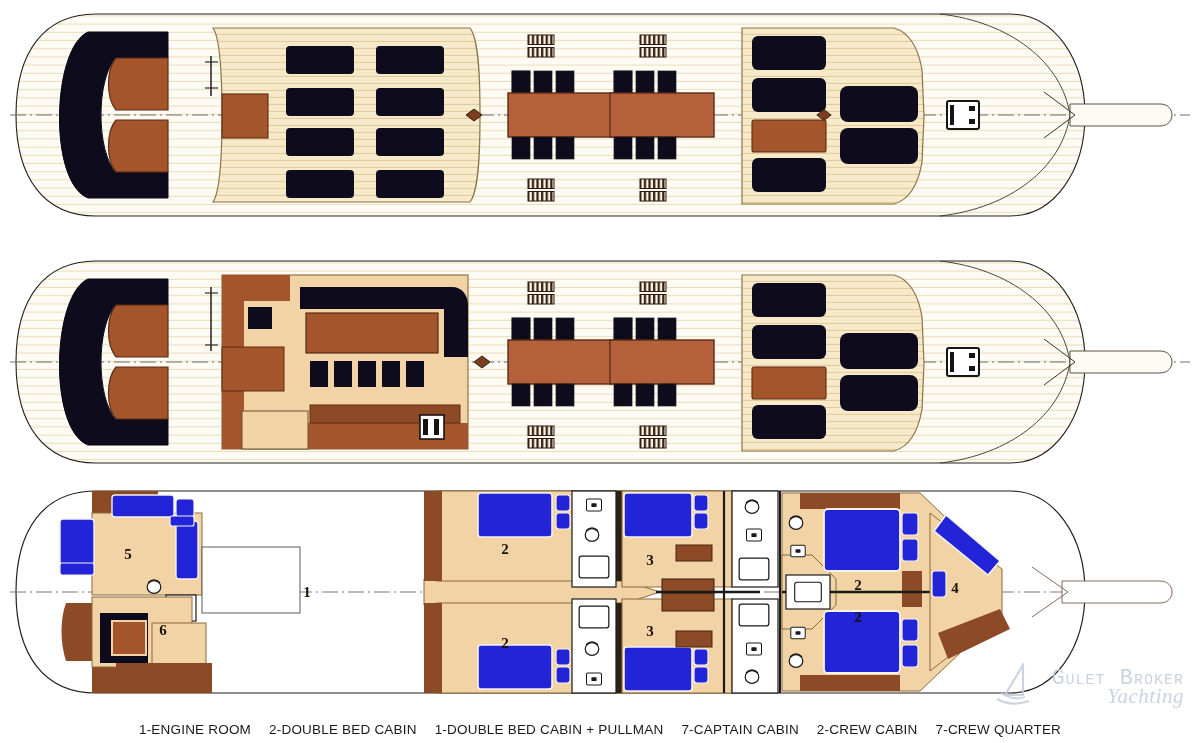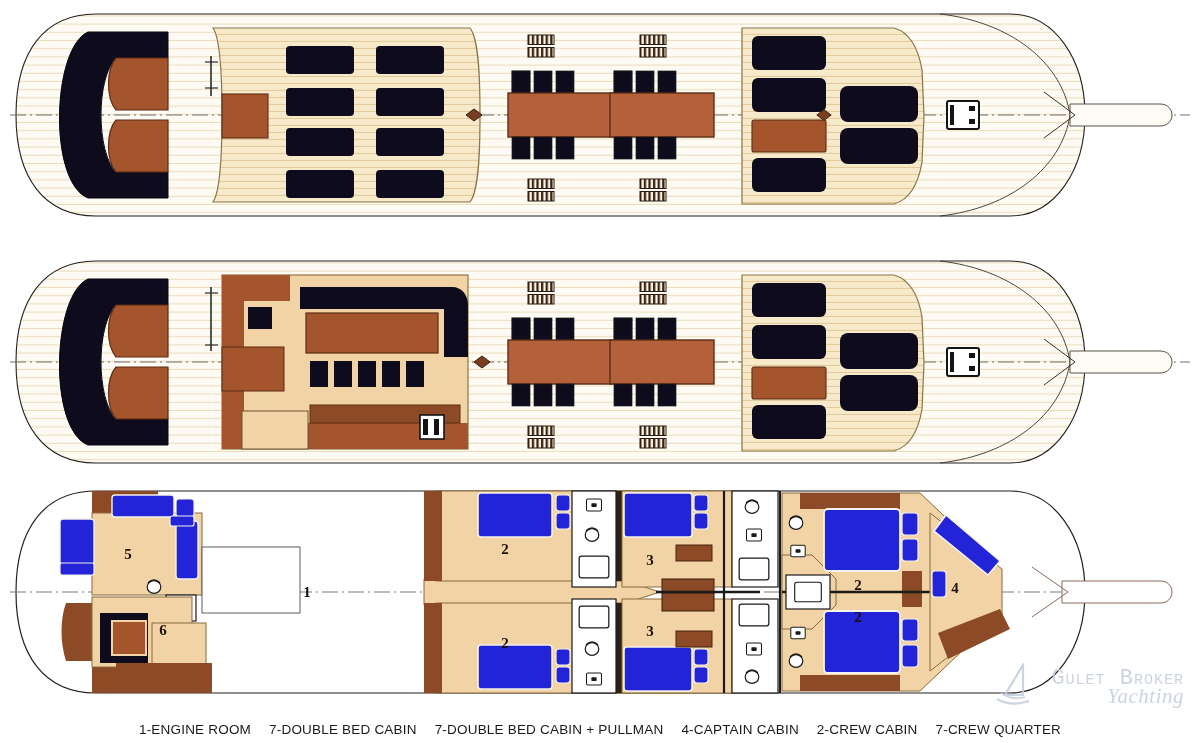--- a/index.html
+++ b/index.html
@@ -413,20 +413,20 @@
       <path d="M6,30 Q18,38 30,34" fill="none" stroke="#c3ccdc" stroke-width="1.6"></path>
     </svg>
     <div>
       <div class="wm-text">Gulet Broker</div>
       <div class="wm-sub">Yachting</div>
     </div>
   </div>
 
   <div class="legend">
     <span>1-ENGINE ROOM</span>
-    <span>7-DOUBLE BED CABIN</span>
-    <span>7-DOUBLE BED CABIN + PULLMAN</span>
-    <span>4-CAPTAIN CABIN</span>
+    <span>2-DOUBLE BED CABIN</span>
+    <span>1-DOUBLE BED CABIN + PULLMAN</span>
+    <span>7-CAPTAIN CABIN</span>
     <span>2-CREW CABIN</span>
     <span>7-CREW QUARTER</span>
   </div>
 
 </div>
 
 </body></html>

